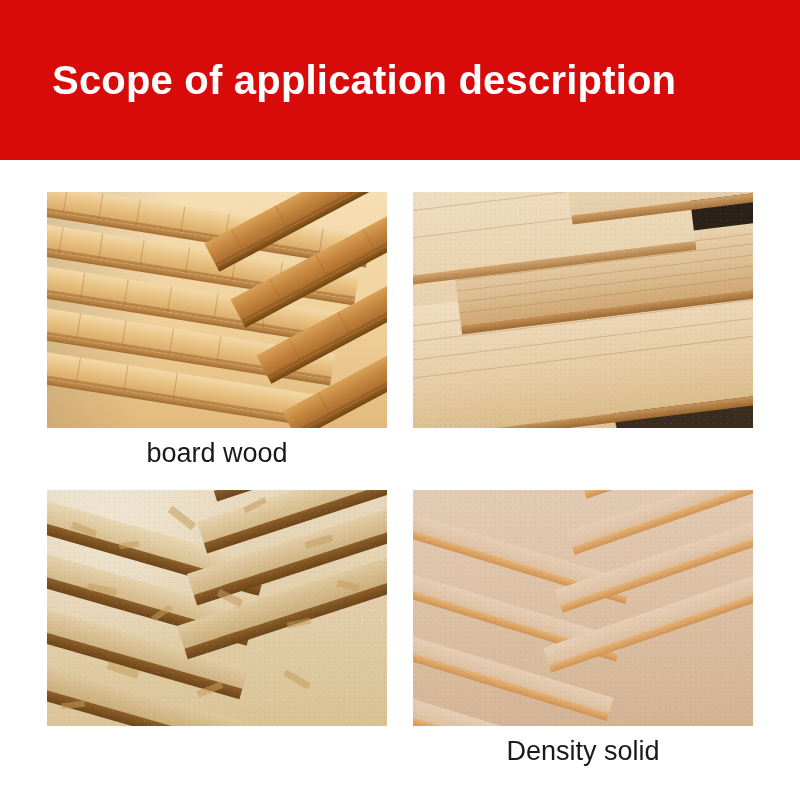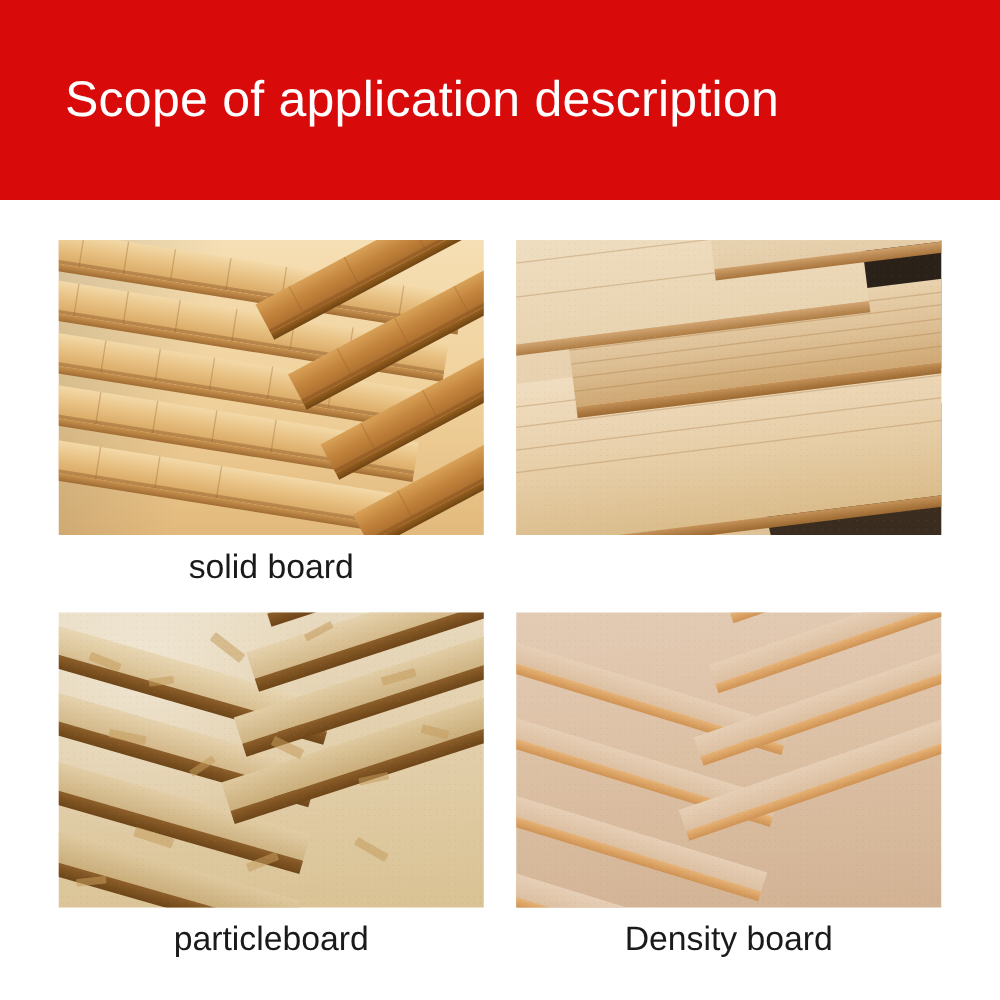--- a/index.html
+++ b/index.html
@@ -29,21 +29,21 @@
     height: 160px;
     background: #d80a0a;
   }
   .banner-title {
     position: absolute;
     left: 52px;
     top: 58px;
     width: 720px;
     color: #ffffff;
     font-size: 40px;
-    font-weight: normal;
+    font-weight: bold;
     letter-spacing: 0.2px;
     white-space: nowrap;
   }
 
   
   .grid {
     position: absolute;
     left: 0;
     top: 160px;
     width: 800px;
@@ -289,21 +289,21 @@
             <div class="edge"></div>
           <div class="grain" style="left:36px"></div>
             <div class="grain" style="left:92px"></div>
         </div>
         <div class="bd dark" style="left:228px; top:164px; width:230px; transform:rotate(-28deg);">
           <div class="face"></div>
             <div class="edge"></div>
           <div class="grain" style="left:40px"></div>
         </div>
       </div>
-      <div class="caption">solid board</div>
+      <div class="caption">board wood</div>
     </div>
 
     <div class="cell cell-tr">
       <div class="photo pw-hard">
         <div class="bgdark"></div>
         <div class="bgdark2"></div>
 
         <div class="hb" style="left:-40px; top:120px; width:420px; height:130px; transform:rotate(-7deg);">
           <div class="face"></div>
           <div class="fig" style="top:18px"></div>
@@ -388,21 +388,20 @@
         <div class="osbflake" style="left:104px; top:120px; width:22px; height:6px; transform:rotate(-34deg)"></div>
         <div class="osbflake" style="left:170px; top:104px; width:26px; height:8px; transform:rotate(26deg)"></div>
         <div class="osbflake" style="left:240px; top:130px; width:24px; height:6px; transform:rotate(-12deg)"></div>
         <div class="osbflake" style="left:60px;  top:176px; width:32px; height:8px; transform:rotate(18deg)"></div>
         <div class="osbflake" style="left:150px; top:196px; width:26px; height:7px; transform:rotate(-22deg)"></div>
         <div class="osbflake" style="left:236px; top:186px; width:28px; height:7px; transform:rotate(30deg)"></div>
         <div class="osbflake" style="left:14px;  top:212px; width:24px; height:6px; transform:rotate(-6deg)"></div>
         <div class="osbflake" style="left:290px; top:92px;  width:22px; height:7px; transform:rotate(14deg)"></div>
         <div class="noise"></div>
       </div>
-      <div class="caption">particleboard</div>
     </div>
 
     <div class="cell cell-br">
       <div class="photo pw-mdf">
 
         <div class="mb" style="left:-20px; top:18px; width:250px; height:16px; transform:rotate(17deg);">
           <div class="face"></div>
             <div class="side"></div>
         </div>
         <div class="mb" style="left:166px; top:-14px; width:240px; height:16px; transform:rotate(-19deg);">
@@ -431,17 +430,17 @@
         <div class="mb" style="left:-62px; top:190px; width:268px; height:18px; transform:rotate(17deg);">
           <div class="face"></div>
             <div class="side"></div>
         </div>
         <div class="mb" style="left:130px; top:158px; width:258px; height:18px; transform:rotate(-19deg);">
           <div class="face"></div>
             <div class="side"></div>
         </div>
         <div class="noise"></div>
       </div>
-      <div class="caption">Density board</div>
+      <div class="caption">Density solid</div>
     </div>
 
   </div>
 </div>
 
 </body></html>

